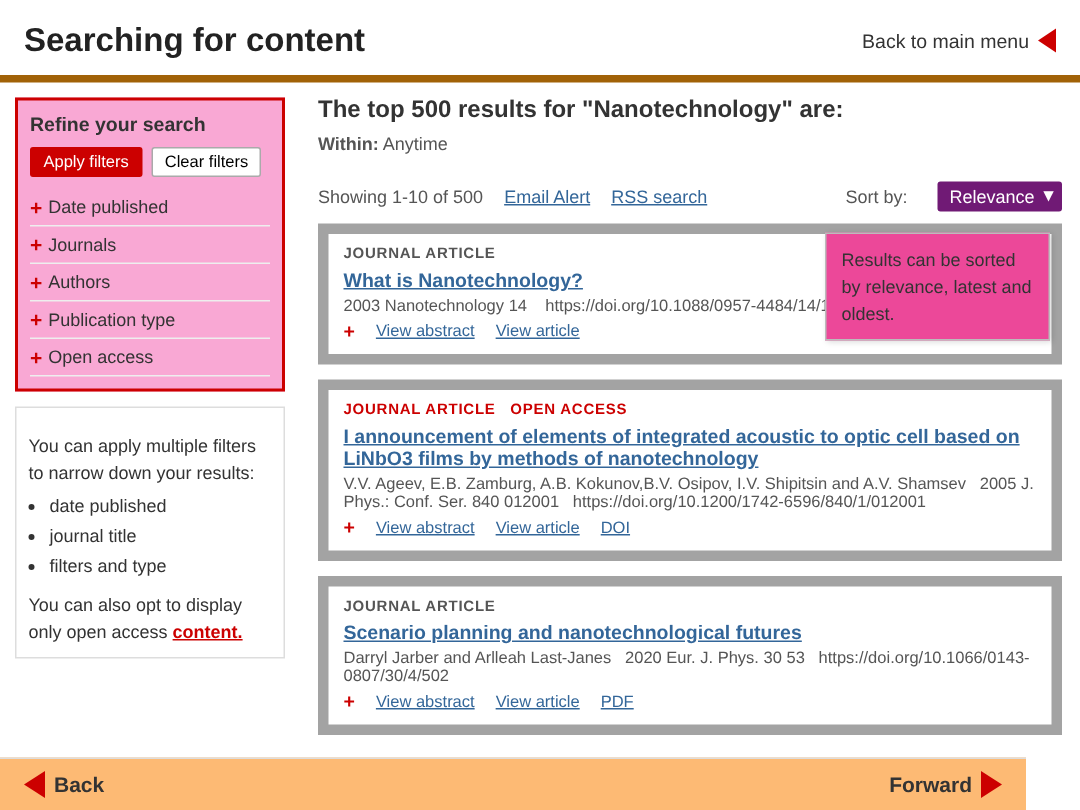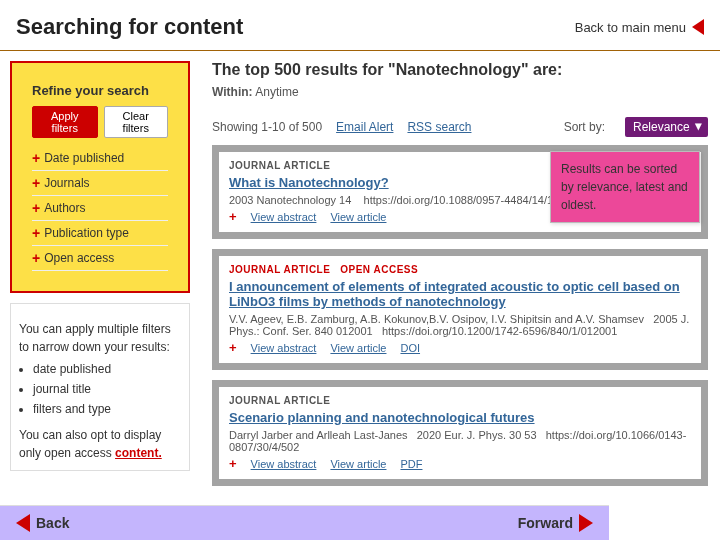--- a/index.html
+++ b/index.html
@@ -12,21 +12,21 @@
       position: relative;
     }
 
     
     #header {
       background: #fff;
       padding: 14px 16px 10px 16px;
       display: flex;
       align-items: center;
       justify-content: space-between;
-      border-bottom: 1px solid #a16207;
+      border-bottom: 5px solid #a16207;
     }
     #header h1 {
       font-size: 22px;
       font-weight: bold;
       color: #222;
     }
     #back-to-main {
       display: flex;
       align-items: center;
       gap: 6px;
@@ -53,22 +53,22 @@
       width: 200px;
       min-width: 200px;
       padding: 10px;
       display: flex;
       flex-direction: column;
       gap: 10px;
     }
 
     #refine-box {
       border: 2px solid #c00;
-      padding: 20px;
-      background: #fde047;
+      padding: 8px;
+      background: #f9a8d4;
     }
     #refine-box h3 {
       font-size: 13px;
       font-weight: bold;
       color: #333;
       margin-bottom: 8px;
     }
     #filter-buttons {
       display: flex;
       gap: 6px;
@@ -269,26 +269,26 @@
       color: #c00;
       font-weight: bold;
       font-size: 13px;
     }
 
     
     #footer {
       position: absolute;
       bottom: 0;
       left: 0;
-      width: 609px;
+      width: 684px;
       display: flex;
       justify-content: space-between;
       align-items: center;
       padding: 8px 16px;
-      background: #c4b5fd;
+      background: #fdba74;
       border-top: 1px solid #ddd;
     }
     .nav-btn {
       display: flex;
       align-items: center;
       gap: 6px;
       font-size: 14px;
       font-weight: bold;
       color: #333;
       cursor: pointer;

